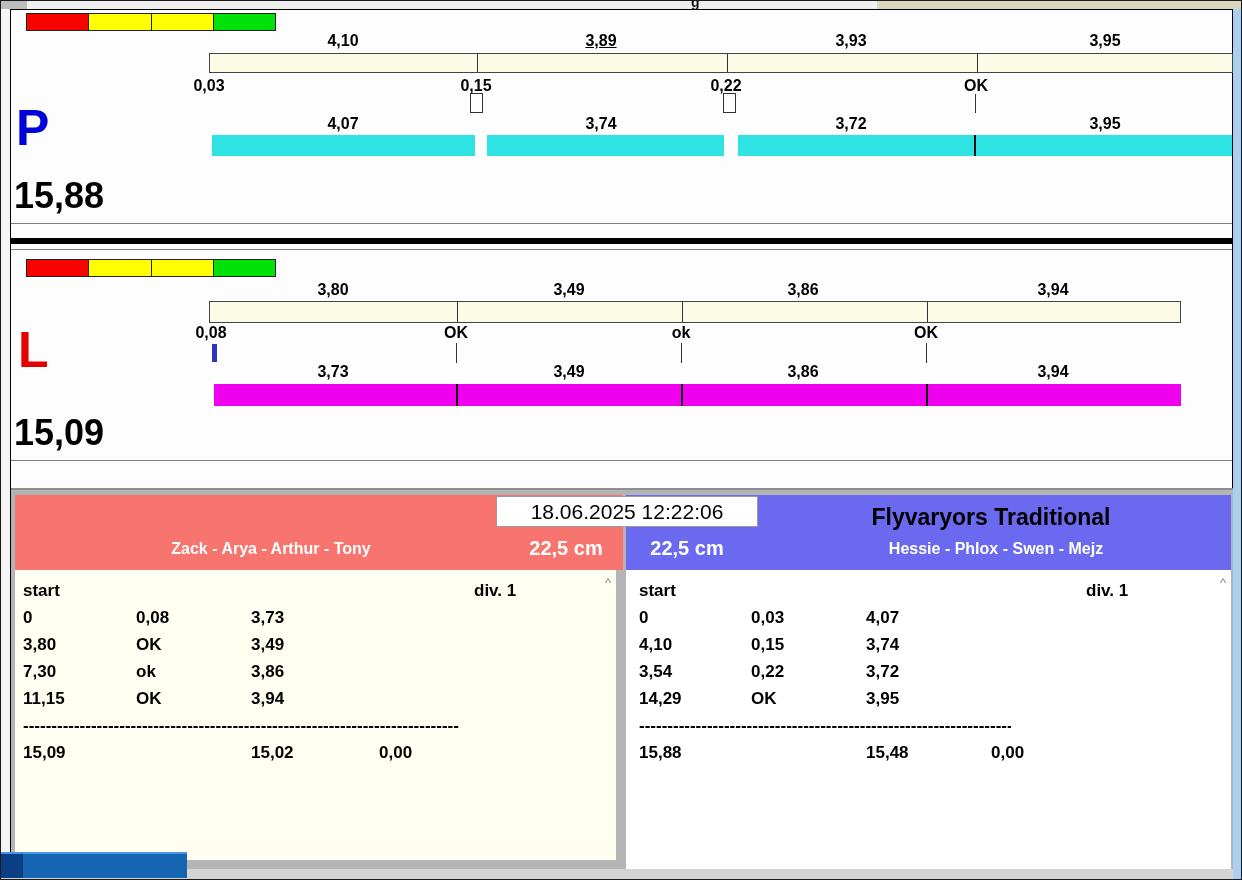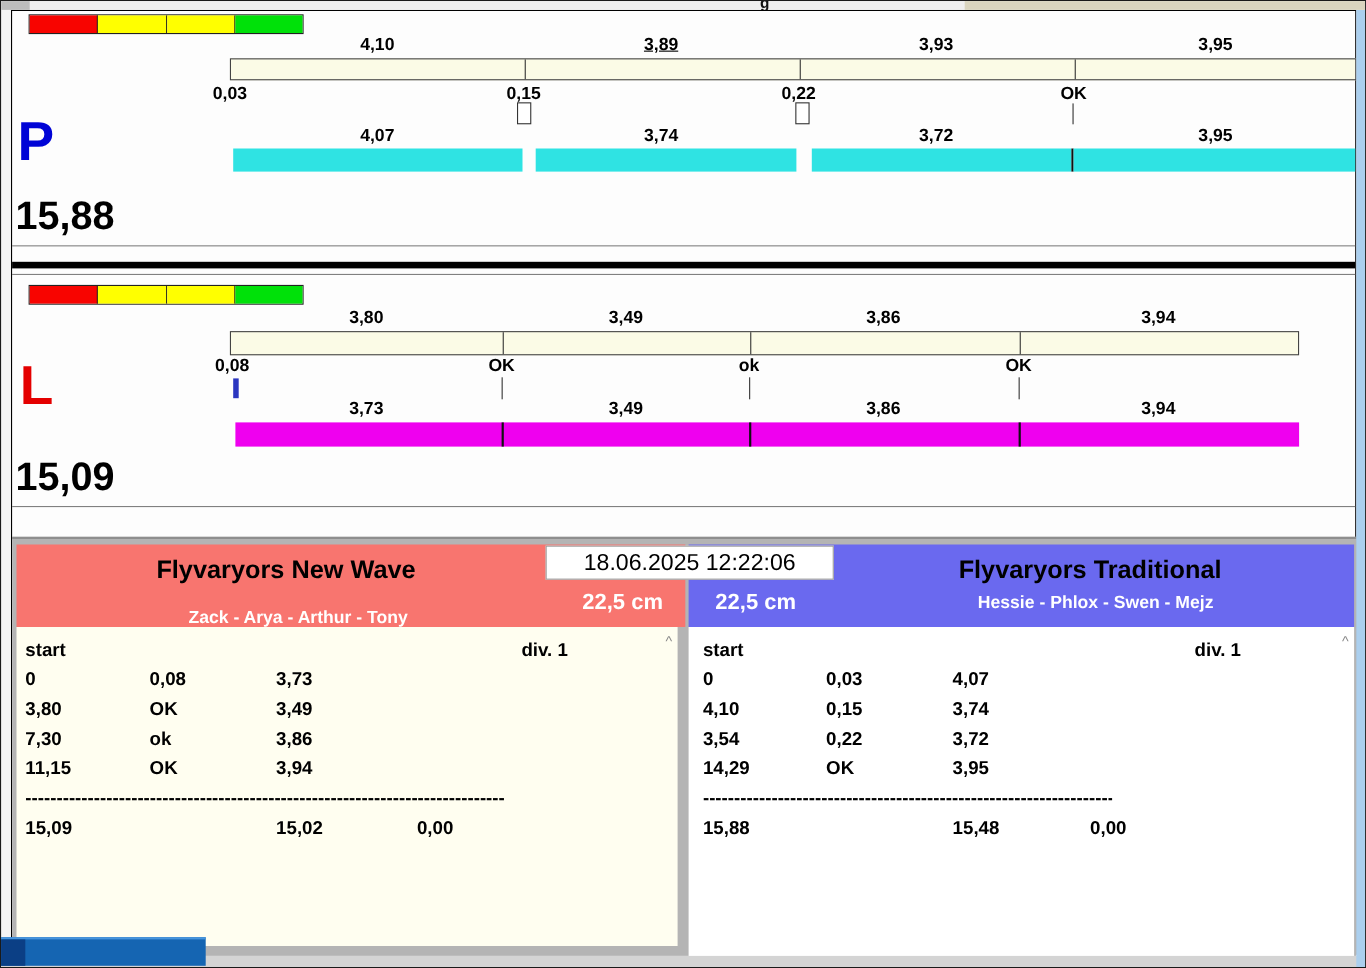--- a/index.html
+++ b/index.html
@@ -158,22 +158,21 @@
 
     <span class="lane-letter" style="left:17px;top:324px;color:#e40000;">L</span>
     <span class="lane-total" style="left:13px;top:414px;">15,09</span>
   </div>
 
   <div class="hline" style="left:10px;top:459px;width:1221px;"></div>
 
   <div class="bottom-panel">
 
     <div class="team-header red" style="left:4px;top:5px;width:608px;height:75px;">
-      <div class="team-title" style="left:0;top:9px;width:490px;">Flyvaryors New Wave</div>
-      <div class="team-members" style="left:0;top:58px;width:512px;">Zack - Arya - Arthur - Tony</div>
+      <div class="team-members" style="left:0;top:45px;width:512px;">Zack - Arya - Arthur - Tony</div>
       <div class="team-size" style="left:498px;top:42px;width:106px;">22,5 cm</div>
     </div>
 
     <div class="team-header blue" style="left:615px;top:5px;width:605px;height:75px;">
       <div class="team-size" style="left:8px;top:42px;width:106px;">22,5 cm</div>
       <div class="team-title" style="left:140px;top:9px;width:450px;">Flyvaryors Traditional</div>
       <div class="team-members" style="left:120px;top:45px;width:500px;">Hessie - Phlox - Swen - Mejz</div>
     </div>
 
     <div class="date-box" style="left:485px;top:6px;">18.06.2025 12:22:06</div>

